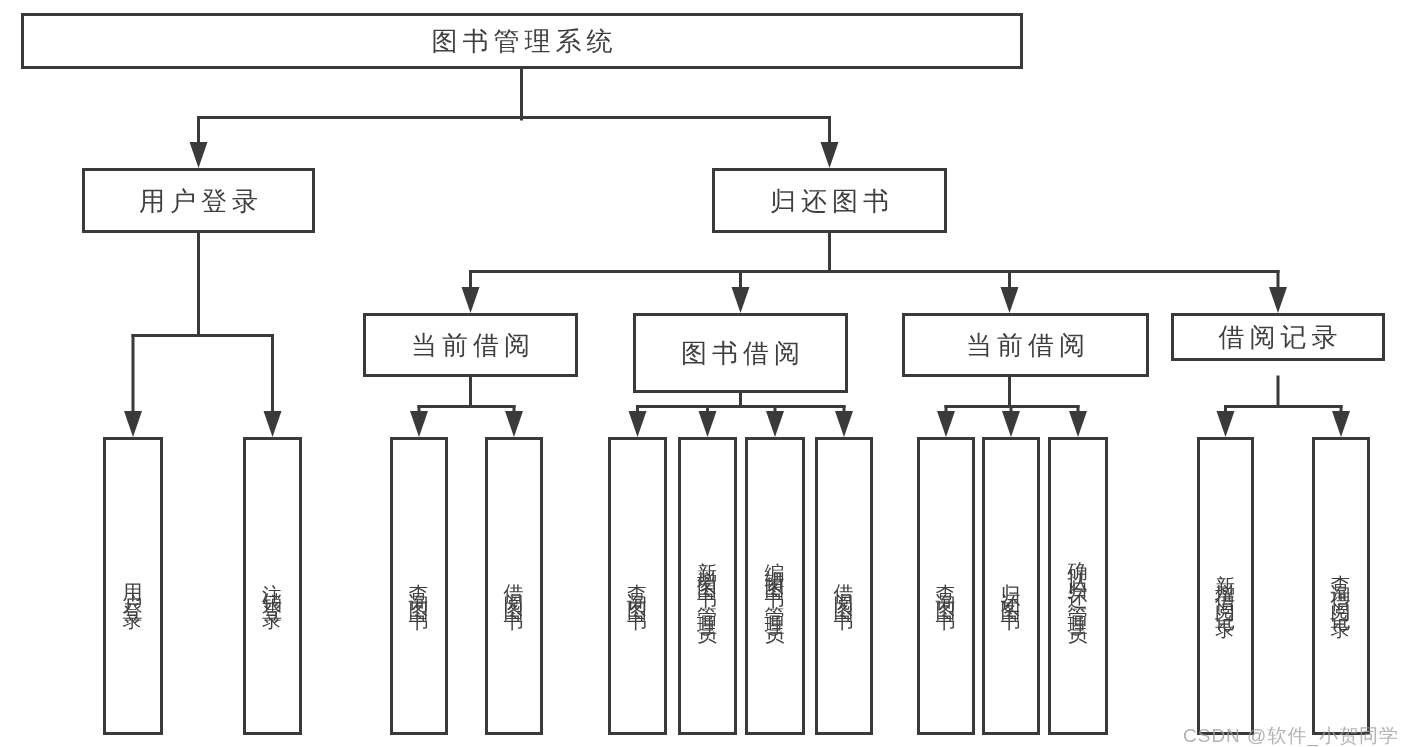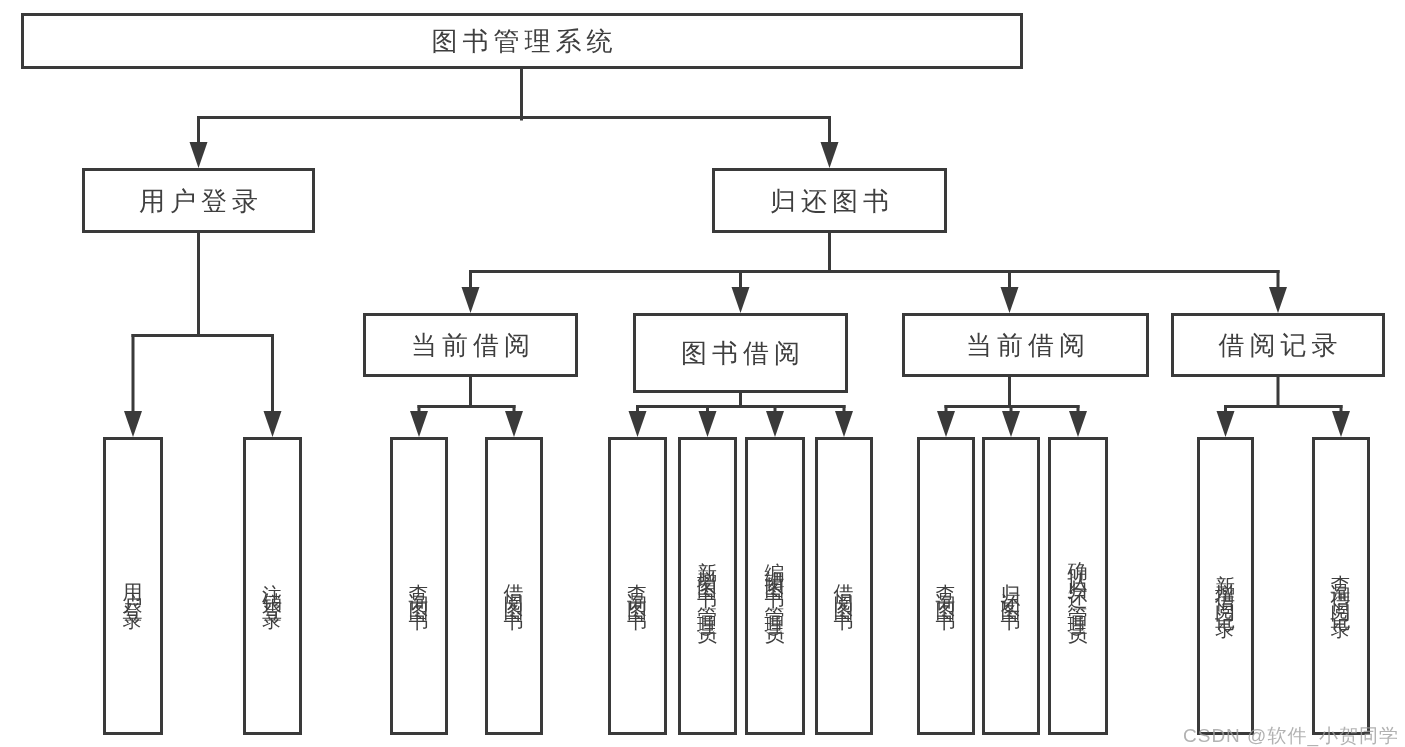--- a/index.html
+++ b/index.html
@@ -89,21 +89,21 @@
 
   <div class="node h" style="left:363px;top:313px;width:215px;height:64px">
     <span class="lbl">当前借阅</span>
   </div>
   <div class="node h" style="left:633px;top:313px;width:215px;height:80px">
     <span class="lbl">图书借阅</span>
   </div>
   <div class="node h" style="left:902px;top:313px;width:247px;height:64px">
     <span class="lbl">当前借阅</span>
   </div>
-  <div class="node h" style="left:1171px;top:313px;width:214px;height:64px">
+  <div class="node h" style="left:1171px;top:313px;width:214px;height:48px">
     <span class="lbl">借阅记录</span>
   </div>
 
   <div class="node v" style="left:103px;top:437px;width:60px;height:298px">
     <span class="lbl">用户登录</span>
   </div>
   <div class="node v" style="left:243px;top:437px;width:59px;height:298px">
     <span class="lbl">注销登录</span>
   </div>
 

